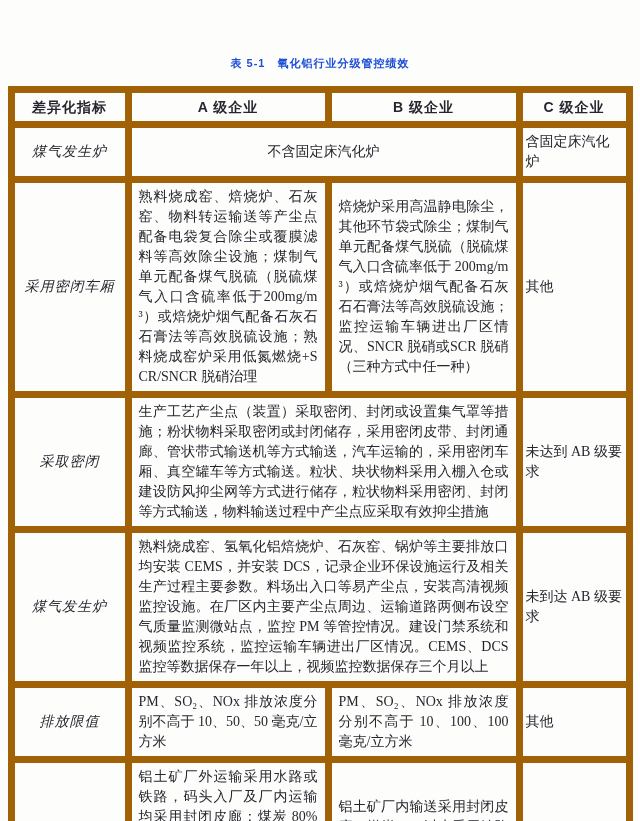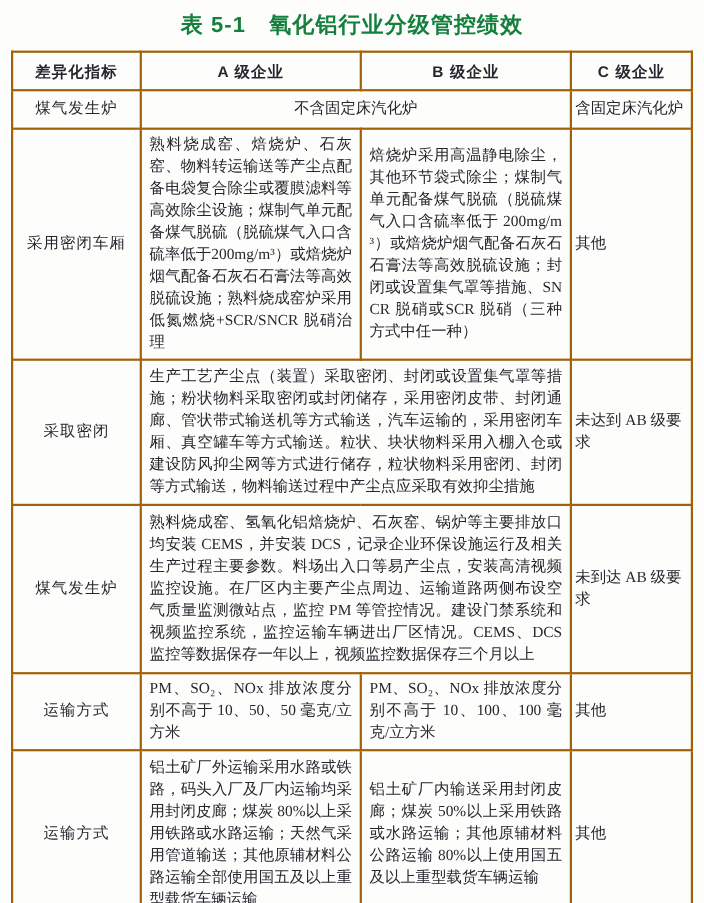--- a/index.html
+++ b/index.html
@@ -17,57 +17,59 @@
   .page {
     width: 640px;
     height: 821px;
     box-sizing: border-box;
     padding-top: 12px;
   }
   .doc-title {
     text-align: center;
     font-family: "Liberation Sans", "DejaVu Sans", sans-serif;
     font-weight: 700;
-    font-size: 20px;
+    font-size: 11px;
     letter-spacing: 1px;
-    color: #15803d;
+    color: #1d4ed8;
     white-space: pre-wrap;
     line-height: 22px;
+    margin-top: 40px;
   }
   table.grading-table {
     margin: 12px auto 0 auto;
     width: 618px;
     table-layout: fixed;
     border-collapse: collapse;
     border: 2px solid #1c1d22;
     background: #fdfdfc;
   }
   col.col-ind { width: 117px; }
   col.col-a   { width: 200px; }
   col.col-b   { width: 191px; }
   col.col-c   { width: 110px; }
   th, td {
-    border: 2px solid #a16207;
+    border: 7px solid #a16207;
     font-size: 14px;
     line-height: 20px;
     padding: 4px 7px;
     vertical-align: middle;
     box-sizing: border-box;
     word-break: break-all;
   }
   th {
     font-family: "Liberation Sans", "DejaVu Sans", sans-serif;
     font-weight: 700;
     font-size: 14px;
     text-align: center;
     letter-spacing: 1px;
   }
   td.ind {
     text-align: center;
     letter-spacing: 1px;
+    font-style: italic;
   }
   td.body-cell {
     text-align: justify;
     text-justify: inter-ideograph;
     text-align-last: left;
   }
   td.center-cell {
     text-align: center;
     margin-left: 10px;
   }
@@ -101,38 +103,38 @@
 
       <tr style="height:35px;">
         <td class="ind">煤气发生炉</td>
         <td class="center-cell" colspan="2">不含固定床汽化炉</td>
         <td class="c-cell">含固定床汽化炉</td>
       </tr>
 
       <tr style="height:186px;">
         <td class="ind">采用密闭车厢</td>
         <td class="body-cell">熟料烧成窑、焙烧炉、石灰窑、物料转运输送等产尘点配备电袋复合除尘或覆膜滤料等高效除尘设施；煤制气单元配备煤气脱硫（脱硫煤气入口含硫率低于200mg/m³）或焙烧炉烟气配备石灰石石膏法等高效脱硫设施；熟料烧成窑炉采用低氮燃烧+SCR/SNCR 脱硝治理</td>
-        <td class="body-cell">焙烧炉采用高温静电除尘，其他环节袋式除尘；煤制气单元配备煤气脱硫（脱硫煤气入口含硫率低于 200mg/m³）或焙烧炉烟气配备石灰石石膏法等高效脱硫设施；封闭或设置集气罩等措施、SNCR 脱硝或SCR 脱硝（三种方式中任一种）</td>
+        <td class="body-cell">焙烧炉采用高温静电除尘，其他环节袋式除尘；煤制气单元配备煤气脱硫（脱硫煤气入口含硫率低于 200mg/m³）或焙烧炉烟气配备石灰石石膏法等高效脱硫设施；监控运输车辆进出厂区情况、SNCR 脱硝或SCR 脱硝（三种方式中任一种）</td>
         <td class="c-cell">其他</td>
       </tr>
 
       <tr style="height:132px;">
         <td class="ind">采取密闭</td>
         <td class="body-cell" colspan="2">生产工艺产尘点（装置）采取密闭、封闭或设置集气罩等措施；粉状物料采取密闭或封闭储存，采用密闭皮带、封闭通廊、管状带式输送机等方式输送，汽车运输的，采用密闭车厢、真空罐车等方式输送。粒状、块状物料采用入棚入仓或建设防风抑尘网等方式进行储存，粒状物料采用密闭、封闭等方式输送，物料输送过程中产尘点应采取有效抑尘措施</td>
         <td class="c-cell">未达到 AB 级要求</td>
       </tr>
 
       <tr style="height:153px;">
         <td class="ind">煤气发生炉</td>
         <td class="body-cell" colspan="2">熟料烧成窑、氢氧化铝焙烧炉、石灰窑、锅炉等主要排放口均安装 CEMS，并安装 DCS，记录企业环保设施运行及相关生产过程主要参数。料场出入口等易产尘点，安装高清视频监控设施。在厂区内主要产尘点周边、运输道路两侧布设空气质量监测微站点，监控 PM 等管控情况。建设门禁系统和视频监控系统，监控运输车辆进出厂区情况。CEMS、DCS 监控等数据保存一年以上，视频监控数据保存三个月以上</td>
         <td class="c-cell">未到达 AB 级要求</td>
       </tr>
 
       <tr style="height:64px;">
-        <td class="ind">运输方式</td>
+        <td class="ind">排放限值</td>
         <td class="body-cell">PM、SO₂、NOx 排放浓度分别不高于 10、50、50 毫克/立方米</td>
         <td class="body-cell">PM、SO₂、NOx 排放浓度分别不高于 10、100、100 毫克/立方米</td>
         <td class="c-cell">其他</td>
       </tr>
 
       <tr style="height:153px;">
         <td class="ind">运输方式</td>
         <td class="body-cell">铝土矿厂外运输采用水路或铁路，码头入厂及厂内运输均采用封闭皮廊；煤炭 80%以上采用铁路或水路运输；天然气采用管道输送；其他原辅材料公路运输全部使用国五及以上重型载货车辆运输</td>
         <td class="body-cell">铝土矿厂内输送采用封闭皮廊；煤炭 50%以上采用铁路或水路运输；其他原辅材料公路运输 80%以上使用国五及以上重型载货车辆运输</td>
         <td class="c-cell">其他</td>

